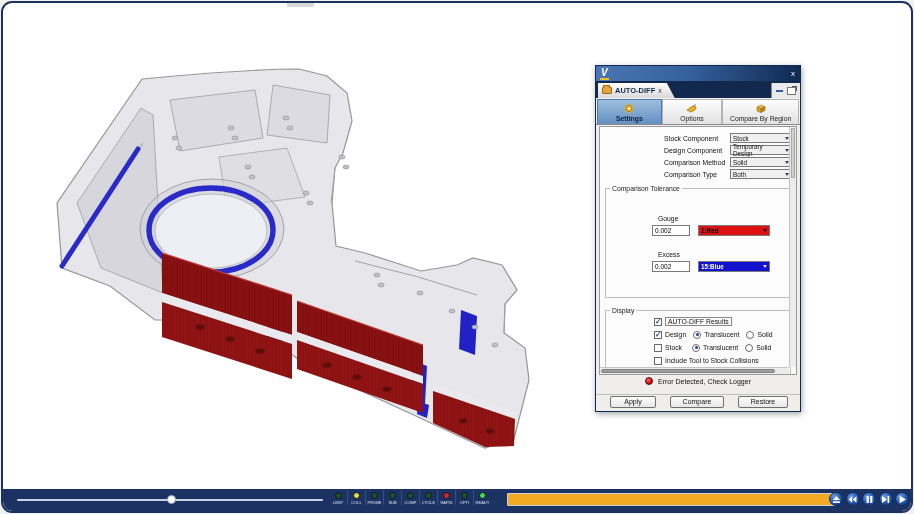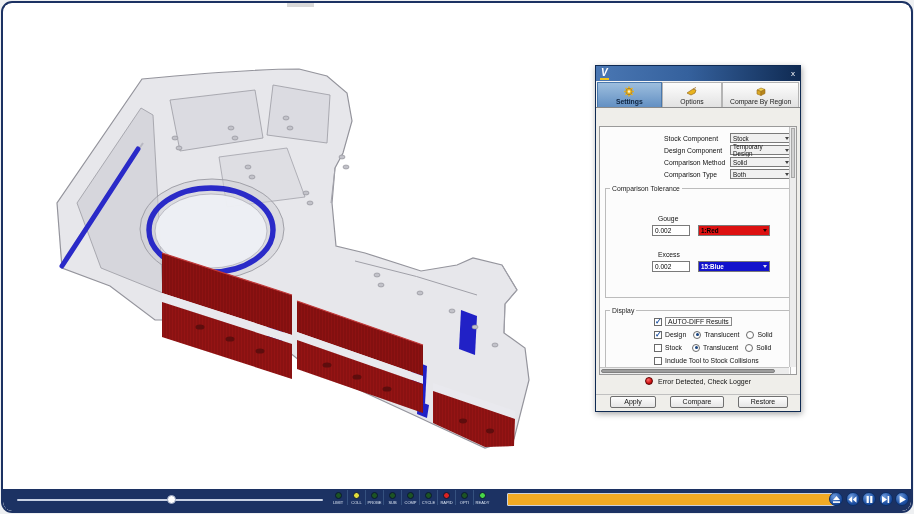--- a/index.html
+++ b/index.html
@@ -188,20 +188,31 @@
     </svg>
   </div>
 
   <div class="top-notch"></div>
 
   <div class="dialog">
     <div class="dlg-titlebar">
       <span class="v-logo">V</span>
       <span class="dlg-close">x</span>
     </div>
+    <div class="dlg-tabstrip">
+      <div class="doc-tab">
+        <span class="folder-ico"></span>
+        <span class="doc-tab-label">AUTO-DIFF</span>
+        <span class="doc-tab-close">x</span>
+      </div>
+      <div class="strip-controls">
+        <span class="min-ico"></span>
+        <span class="detach-ico"></span>
+      </div>
+    </div>
     <div class="dlg-tabs">
       <div class="tab tab-settings selected">
         <svg width="12" height="11" viewBox="0 0 12 11">
           <circle cx="6" cy="5.5" r="3.2" fill="#e8b31f" stroke="#9a6b1d" stroke-width="0.7"></circle>
           <circle cx="6" cy="5.5" r="1.2" fill="#fdf2cd"></circle>
           <g stroke="#e8b31f" stroke-width="1.6">
             <line x1="6" y1="0.5" x2="6" y2="2"></line>
               <line x1="6" y1="9" x2="6" y2="10.5"></line>
             <line x1="1" y1="5.5" x2="2.5" y2="5.5"></line>
               <line x1="9.5" y1="5.5" x2="11" y2="5.5"></line>

